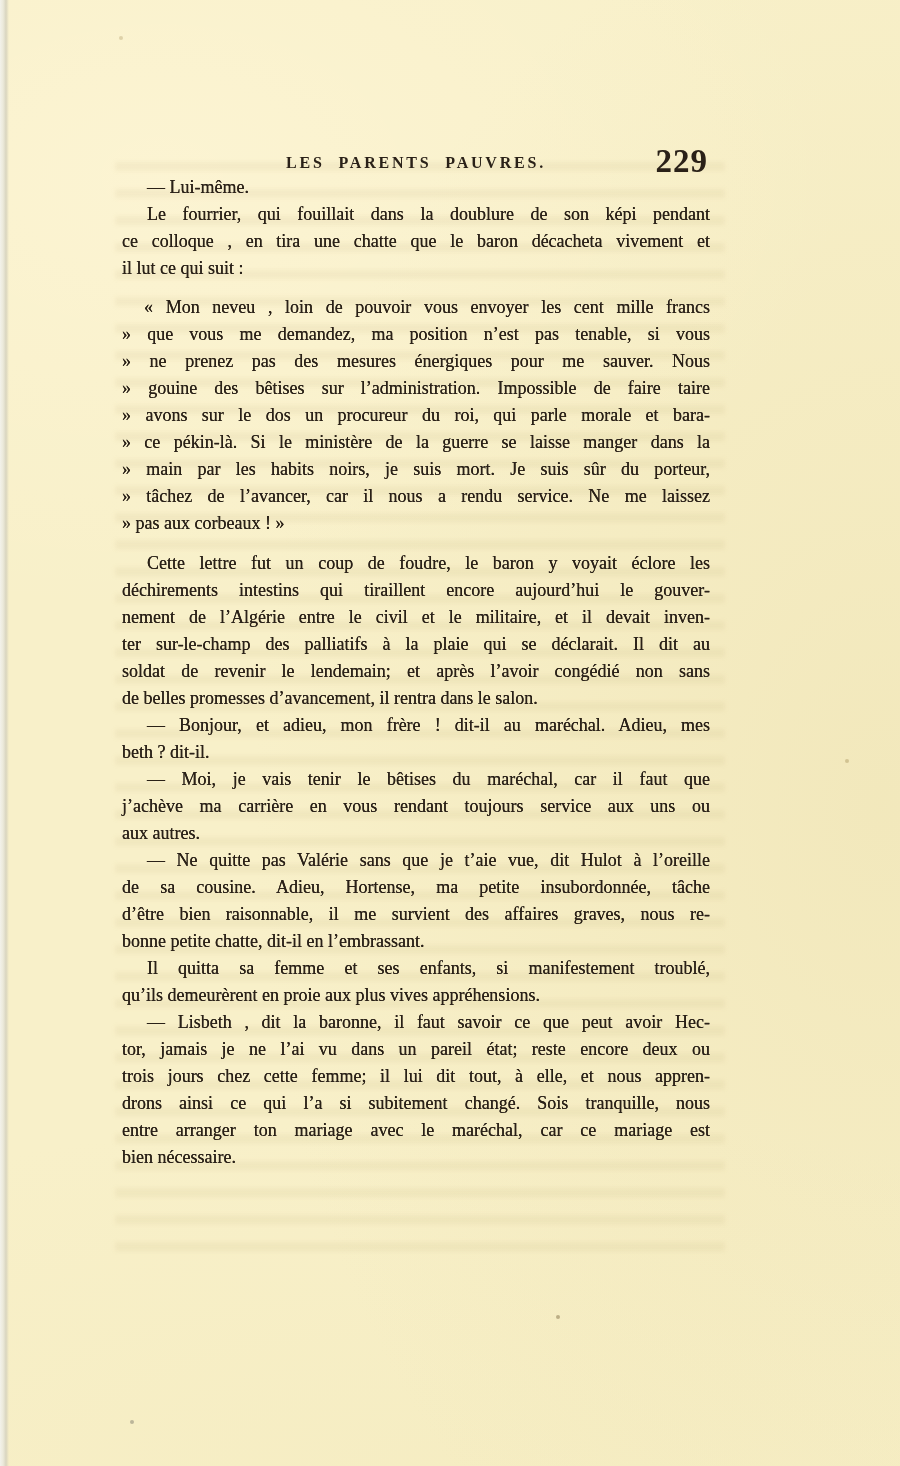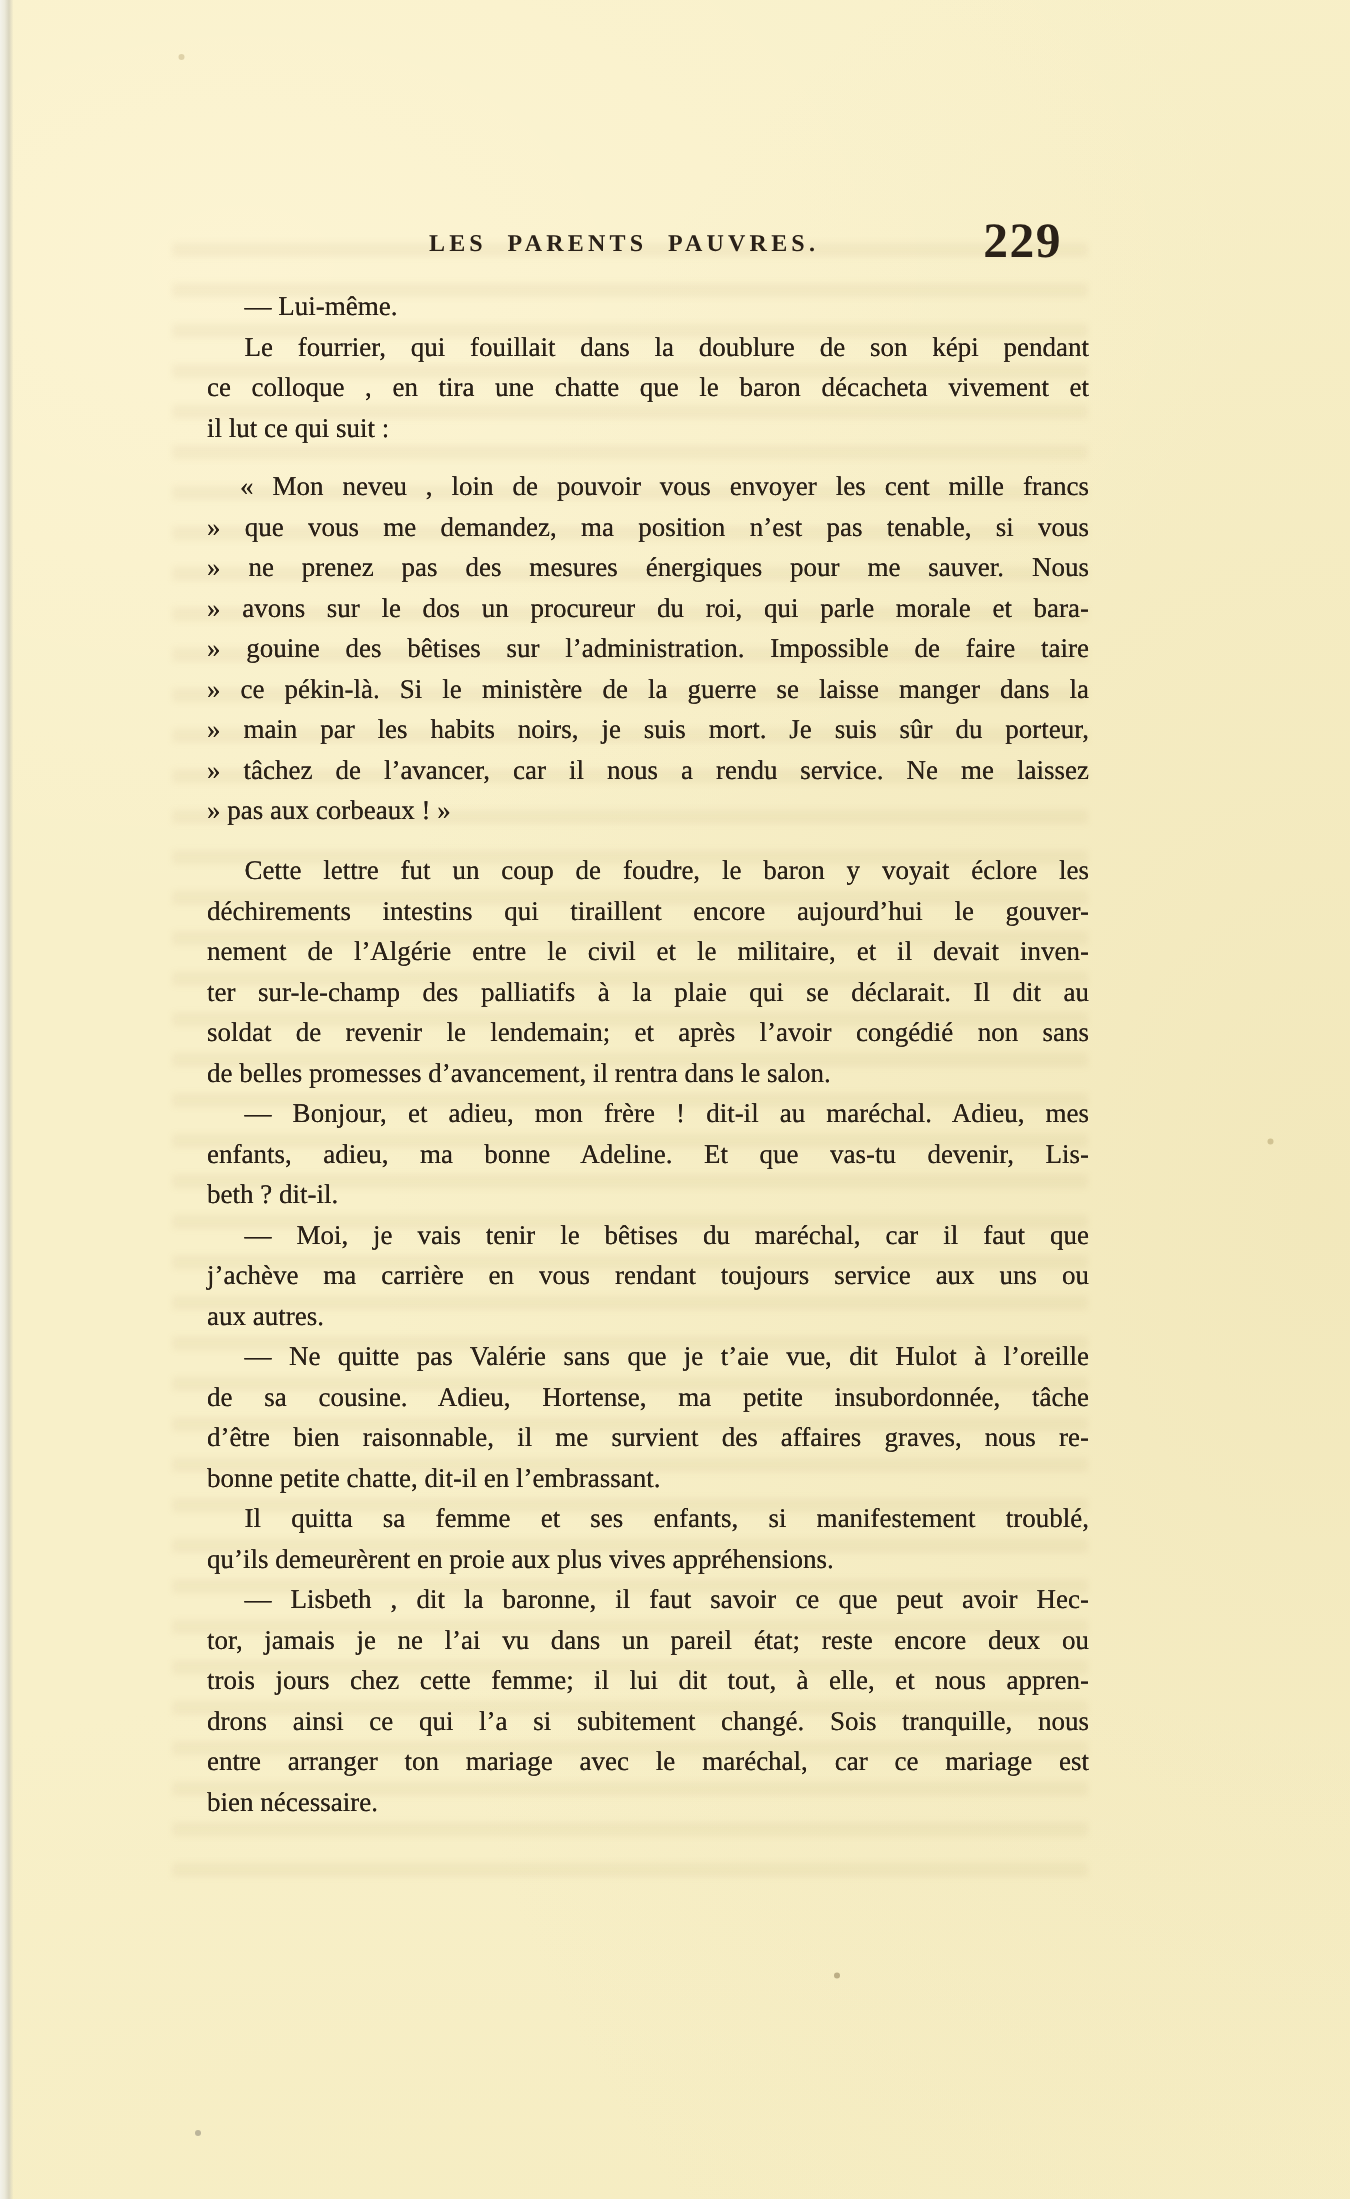--- a/index.html
+++ b/index.html
@@ -74,24 +74,23 @@
   .page-number {
     position: absolute;
     right: 2px;
     top: -5px;
     font-size: 33px;
     font-weight: bold;
     letter-spacing: 1px;
   }
   .text-block {
     position: absolute;
-    top: 191px;
+    top: 174px;
     left: 122px;
     width: 588px;
-    margin-left: 16px;
   }
   .line {
     font-size: 18px;
     line-height: 27px;
     white-space: normal;
     text-shadow: 0 0 0.4px currentColor;
   }
   .line.j {
     text-align: justify;
     text-align-last: justify;
@@ -126,38 +125,37 @@
       </div>
       <div class="para body">
         <div class="line j first">Le fourrier, qui fouillait dans la doublure de son képi pendant</div>
         <div class="line j">ce colloque , en tira une chatte que le baron décacheta vivement et</div>
         <div class="line">il lut ce qui suit :</div>
       </div>
       <div class="para letter">
         <div class="line j first">« Mon neveu , loin de pouvoir vous envoyer les cent mille francs</div>
         <div class="line j">» que vous me demandez, ma position n’est pas tenable, si vous</div>
         <div class="line j">» ne prenez pas des mesures énergiques pour me sauver. Nous</div>
+        <div class="line j">» gouine des bêtises sur l’administration. Impossible de faire taire</div>
         <div class="line j">» avons sur le dos un procureur du roi, qui parle morale et bara-</div>
-        <div class="line j">» gouine des bêtises sur l’administration. Impossible de faire taire</div>
         <div class="line j">» ce pékin-là. Si le ministère de la guerre se laisse manger dans la</div>
         <div class="line j">» main par les habits noirs, je suis mort. Je suis sûr du porteur,</div>
         <div class="line j">» tâchez de l’avancer, car il nous a rendu service. Ne me laissez</div>
         <div class="line">» pas aux corbeaux ! »</div>
       </div>
       <div class="para body">
         <div class="line j first">Cette lettre fut un coup de foudre, le baron y voyait éclore les</div>
         <div class="line j">déchirements intestins qui tiraillent encore aujourd’hui le gouver-</div>
         <div class="line j">nement de l’Algérie entre le civil et le militaire, et il devait inven-</div>
         <div class="line j">ter sur-le-champ des palliatifs à la plaie qui se déclarait. Il dit au</div>
         <div class="line j">soldat de revenir le lendemain; et après l’avoir congédié non sans</div>
         <div class="line">de belles promesses d’avancement, il rentra dans le salon.</div>
       </div>
       <div class="para dialogue">
         <div class="line j first">— Bonjour, et adieu, mon frère ! dit-il au maréchal. Adieu, mes</div>
-        <div class="line j">enfants, adieu, ma bonne Adeline. Et que vas-tu devenir, Lis-</div>
         <div class="line">beth ? dit-il.</div>
       </div>
       <div class="para dialogue">
         <div class="line j first">— Moi, je vais tenir le bêtises du maréchal, car il faut que</div>
         <div class="line j">j’achève ma carrière en vous rendant toujours service aux uns ou</div>
         <div class="line">aux autres.</div>
       </div>
       <div class="para dialogue">
         <div class="line j first">— Ne quitte pas Valérie sans que je t’aie vue, dit Hulot à l’oreille</div>
         <div class="line j">de sa cousine. Adieu, Hortense, ma petite insubordonnée, tâche</div>

